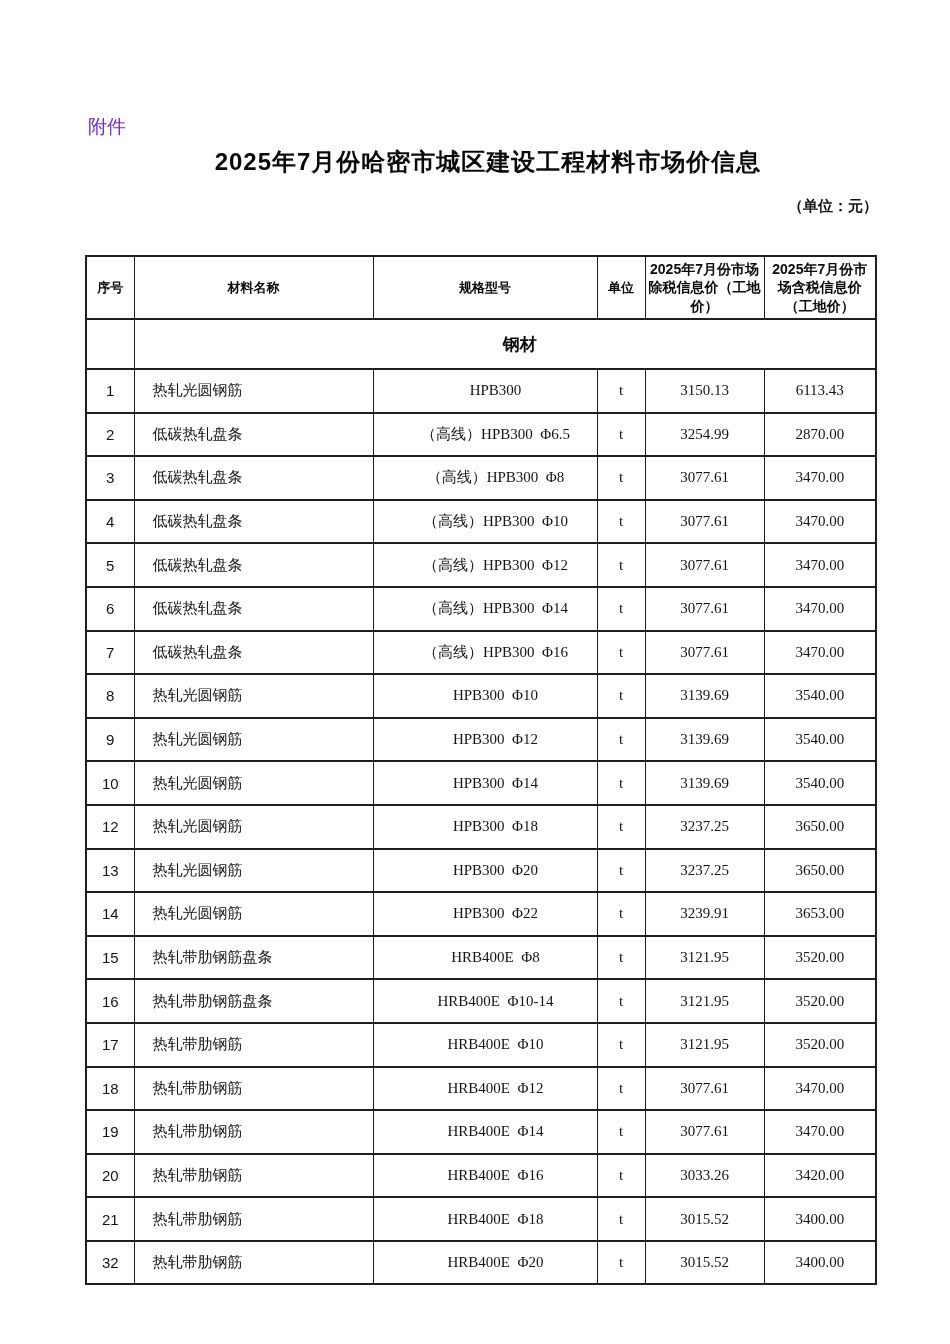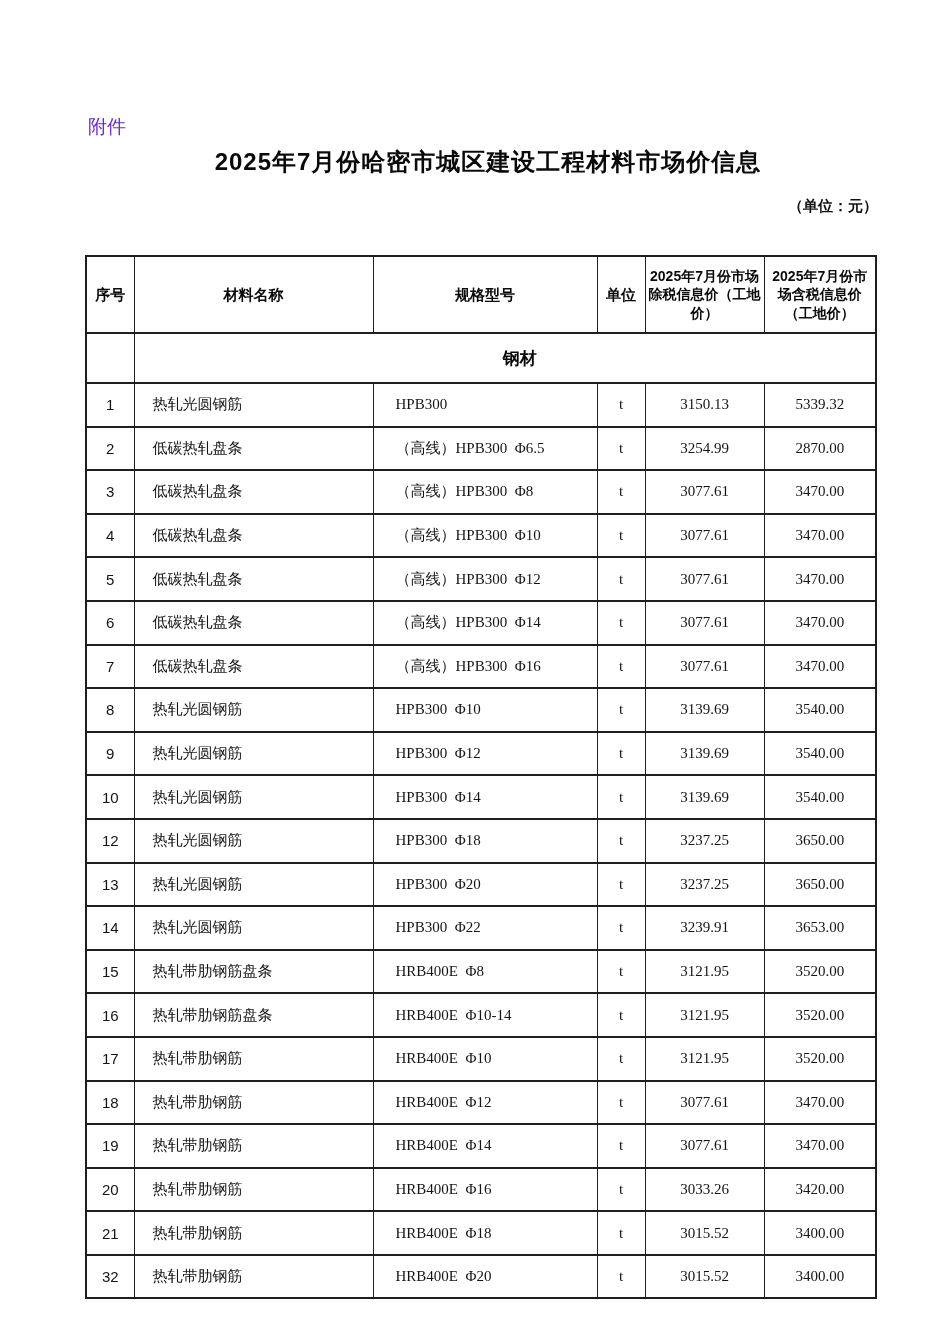--- a/index.html
+++ b/index.html
@@ -60,25 +60,25 @@
   .price-table th, .price-table td {
     border-left: 1px solid #1f1f1f;
     border-right: 1px solid #1f1f1f;
     border-top: 2px solid #1f1f1f;
     border-bottom: 2px solid #1f1f1f;
     vertical-align: middle;
     overflow: hidden;
   }
   .price-table thead th {
     height: 59px;
-    font-size: 15px;
+    font-size: 13px;
     font-weight: bold;
     text-align: center;
     line-height: 1.32;
-    padding: 8px 4px;
+    padding: 1px 4px;
     font-family: "Liberation Sans", "DejaVu Sans", sans-serif;
     color: #0a0a0a;
   }
   .price-table thead th.price-h {
     font-size: 14px;
     padding: 1px 2px;
   }
   .section-row td {
     height: 46px;
     padding-left: 31px;
@@ -90,21 +90,21 @@
     font-family: "Liberation Sans", "DejaVu Sans", sans-serif;
     color: #0a0a0a;
   }
   .price-table tbody tr.data-row td {
     height: 39.6px;
     font-size: 15px;
     color: #141414;
   }
   .c-no    { text-align: center; font-family: "Liberation Sans", "DejaVu Sans", sans-serif; font-size: 15px; }
   .c-name  { text-align: left; padding-left: 18px; }
-  .c-spec  { text-align: left; padding-left: 22px; white-space: pre; }
+  .c-spec  { text-align: center; padding-left: 22px; white-space: pre; }
   .c-unit  { text-align: center; }
   .c-price { text-align: center; }
 </style>
 </head>
 <body>
 
 <div class="page">
 
   <div class="attachment">附件</div>
 
@@ -136,21 +136,21 @@
         <td class="c-no"></td>
         <td class="section-cell" colspan="5">钢材</td>
       </tr>
 
     <tr class="data-row">
           <td class="c-no">1</td>
           <td class="c-name">热轧光圆钢筋</td>
           <td class="c-spec">HPB300</td>
           <td class="c-unit">t</td>
           <td class="c-price">3150.13</td>
-          <td class="c-price">5339.32</td>
+          <td class="c-price">6113.43</td>
         </tr>
         <tr class="data-row">
           <td class="c-no">2</td>
           <td class="c-name">低碳热轧盘条</td>
           <td class="c-spec">（高线）HPB300  Φ6.5</td>
           <td class="c-unit">t</td>
           <td class="c-price">3254.99</td>
           <td class="c-price">2870.00</td>
         </tr>
         <tr class="data-row">

